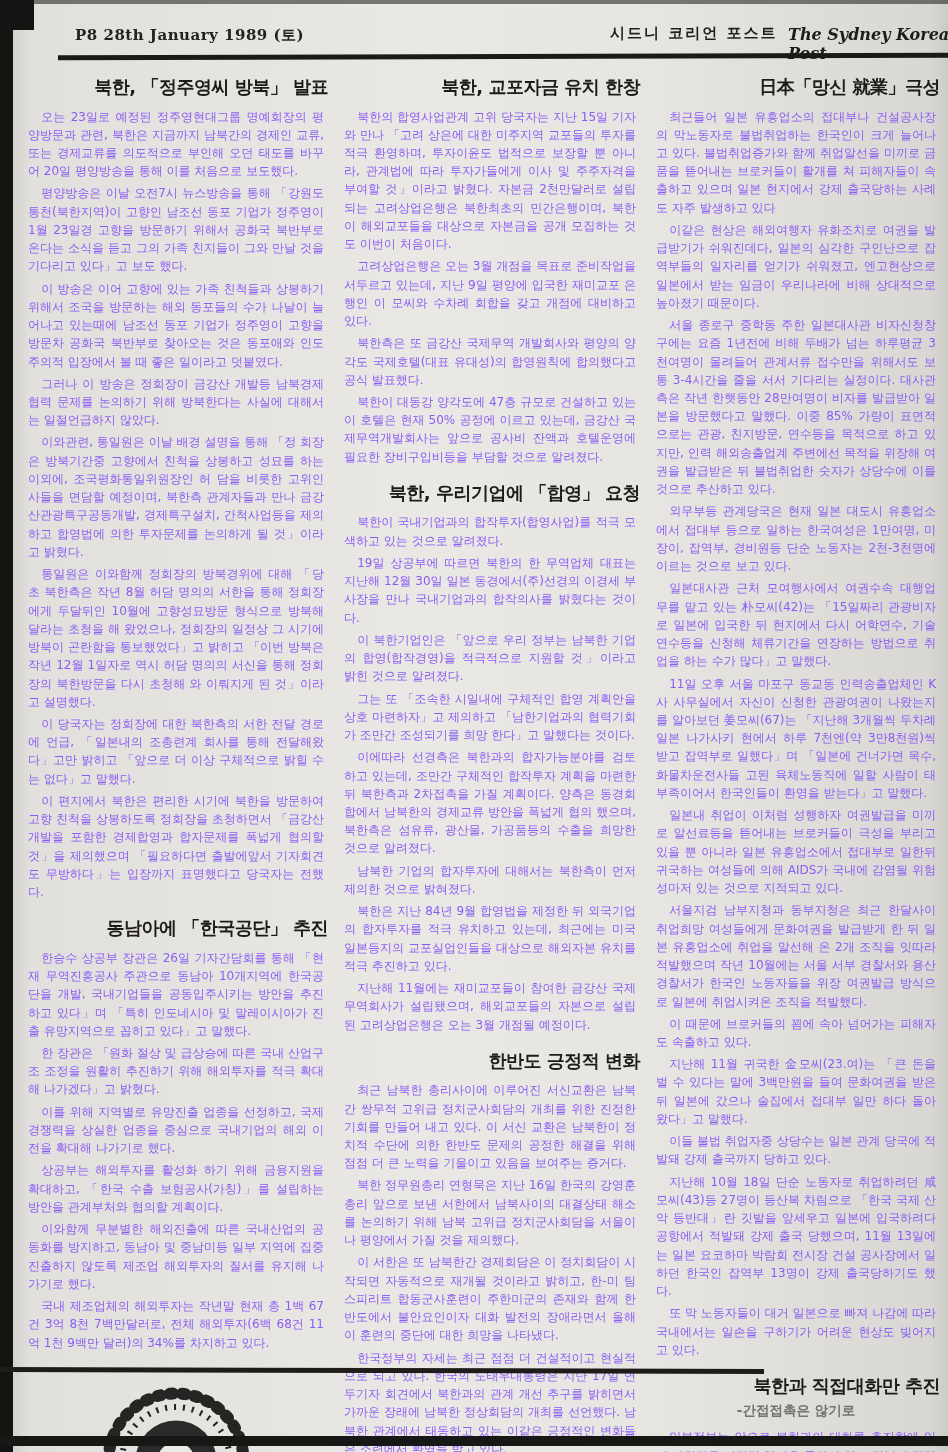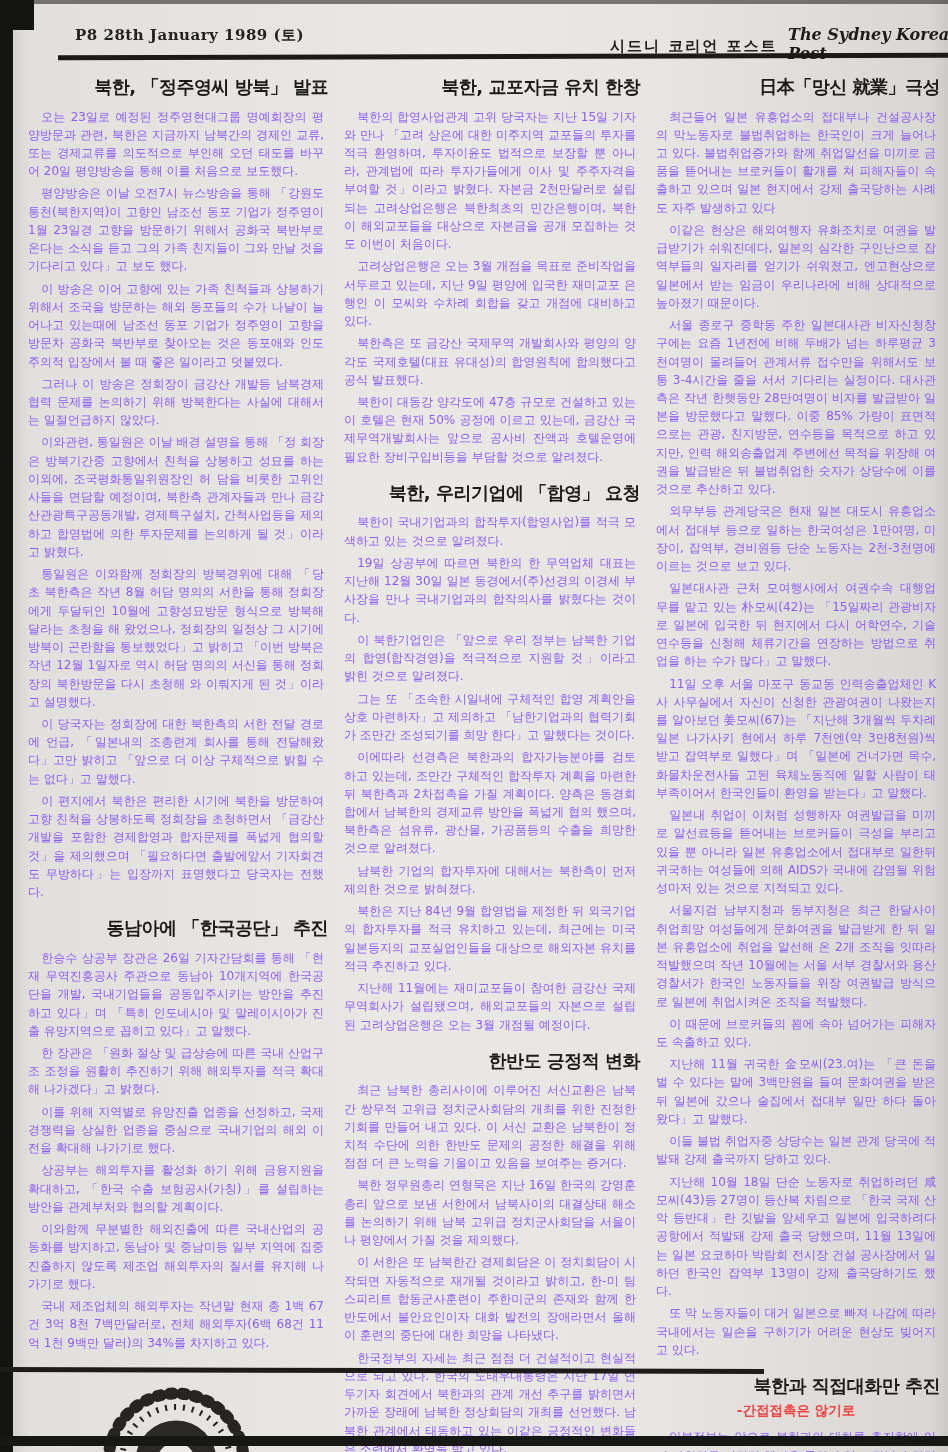--- a/index.html
+++ b/index.html
@@ -10,28 +10,28 @@
   }
   
   .edge-left{position:absolute;left:0;top:0;width:13px;height:1452px;background:#131312;}
   .corner-blob{position:absolute;left:0;top:0;width:34px;height:30px;background:#141413;}
   .top-strip{position:absolute;left:0;top:0;width:948px;height:4px;background:rgba(25,24,23,.55);}
   .bar-bottom{position:absolute;left:0;top:1436px;width:948px;height:10px;background:#171715;}
   .rule-bottom-partial{position:absolute;left:0;top:1368px;width:764px;height:5px;background:#1d1c1a;transform:rotate(.15deg);}
   
   .header{position:absolute;left:0;top:24px;width:944px;height:30px;padding-left:32px;}
   .page-info{position:absolute;left:75px;top:2px;font-family:"DejaVu Serif",serif;font-weight:bold;font-size:15px;letter-spacing:.5px;color:#23221f;}
-  .masthead-kr{position:absolute;left:610px;top:13px;font-weight:bold;font-size:15px;letter-spacing:2px;color:#201f1d;text-align:right;}
+  .masthead-kr{position:absolute;left:610px;top:0;font-weight:bold;font-size:15px;letter-spacing:2px;color:#201f1d;text-align:right;}
   .masthead-en{position:absolute;left:788px;top:1px;font-family:"DejaVu Serif",serif;font-style:italic;font-weight:bold;font-size:16px;color:#1d1c1a;}
   .header-rule{position:absolute;left:58px;top:54px;width:890px;height:5px;background:#1b1a18;transform:rotate(-.15deg);}
   
   .cols{position:absolute;left:24px;top:68px;width:916px;display:grid;grid-template-columns:304px 300px 288px;column-gap:12px;}
   article{display:block;}
   h2{margin:8px 0 9px 0;text-align:right;font-size:18px;line-height:1.25;font-weight:bold;color:#1c1b19;letter-spacing:-.5px;}
-  h3.subhead{margin:-4px 0 8px 0;text-align:center;font-size:13.5px;font-weight:bold;color:#ef4444;}
+  h3.subhead{margin:-4px 0 8px 0;text-align:center;font-size:13.5px;font-weight:bold;color:#737373;}
   p{margin:4px;font-size:12px;line-height:1.52;text-align:justify;text-indent:1.1em;word-break:break-all;color:#8b5cf6;}
   article + article{margin-top:16px;}
   .ornament{margin:34px auto 0 auto;width:150px;height:150px;display:block;}
 </style>
 </head>
 <body>
 
 <div class="edge-left"></div>
 <div class="top-strip"></div>
 <div class="corner-blob"></div>

